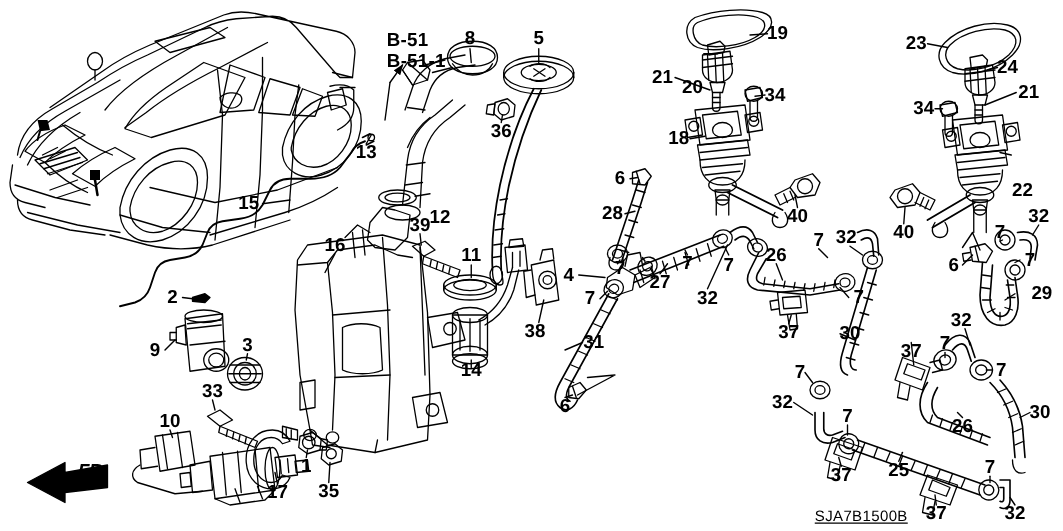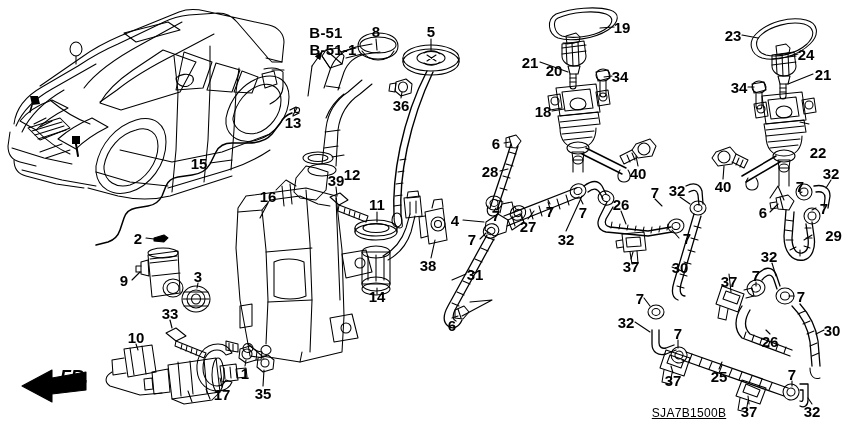--- a/index.html
+++ b/index.html
@@ -5,21 +5,21 @@
   html,body{margin:0;padding:0;background:#fff;}
   body{width:850px;height:425px;overflow:hidden;
        font-family:"Liberation Sans","DejaVu Sans",sans-serif;}
   #diagram{position:relative;width:850px;height:376px;background:#fff;text-align:right;}
   #art{position:absolute;left:0;top:0;width:850px;height:425px;}
   .lbl{position:absolute;font-size:15px;font-weight:700;color:#000;
        line-height:1;white-space:nowrap;transform:translate(-50%,-50%);
        font-family:"Liberation Sans","DejaVu Sans",sans-serif;}
   .lbl.sec{font-size:15px;font-weight:700;letter-spacing:.2px;}
   .lbl.code{font-size:12px;font-weight:400;letter-spacing:.3px;}
-  .lbl.fr{font-size:18px;font-weight:700;font-style:italic;letter-spacing:-.3px;}
+  .lbl.fr{font-size:15px;font-weight:700;font-style:italic;letter-spacing:-.3px;}
 </style>
 </head>
 <body>
 
 <div id="diagram">
 
   <svg id="art" viewBox="0 0 850 425" xmlns="http://www.w3.org/2000/svg">
     <defs>
       <marker id="ah" markerWidth="9" markerHeight="9" refX="7" refY="3" orient="auto">
         <path d="M0,0 L8,3 L0,6 z" fill="#000"></path>

